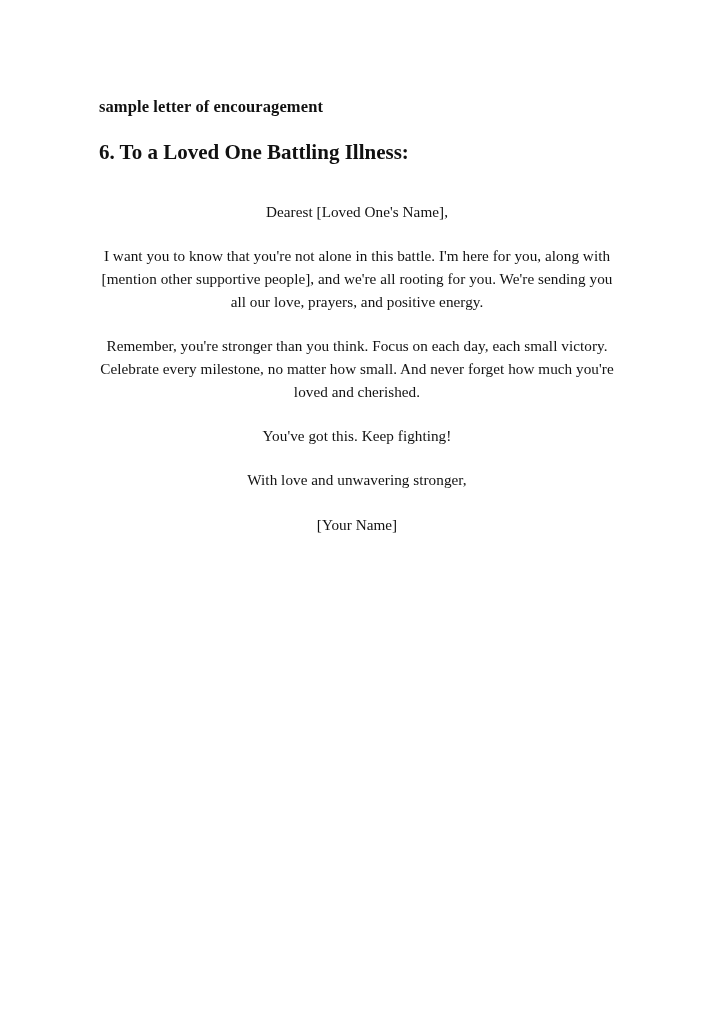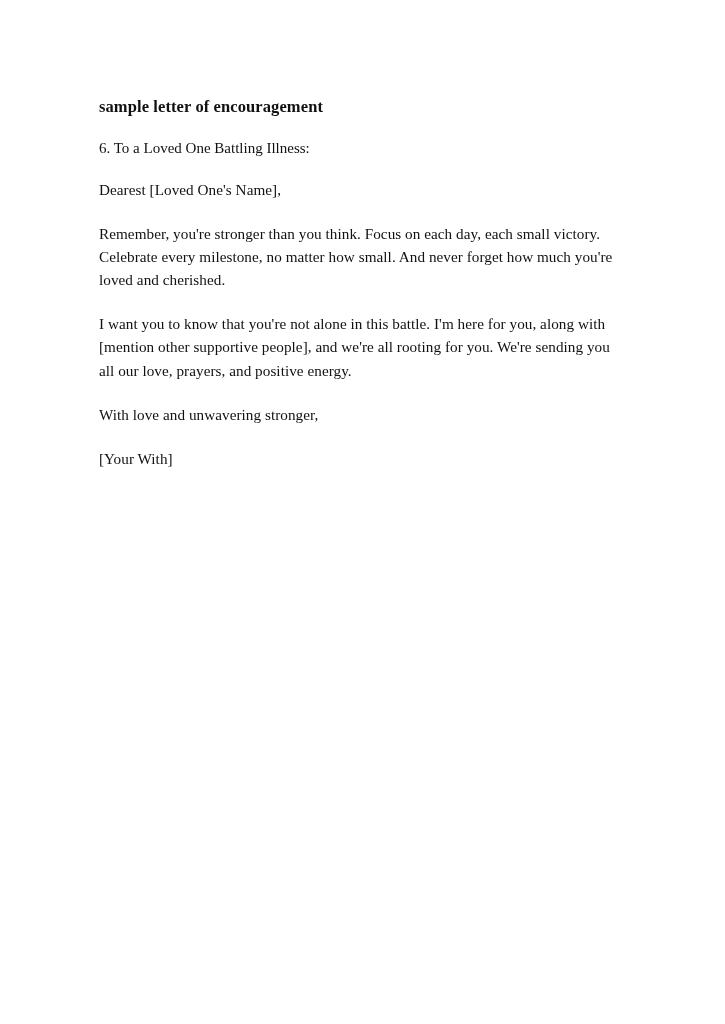--- a/index.html
+++ b/index.html
@@ -24,44 +24,45 @@
     border-radius: 28px;
   }
   .doc-title {
     font-size: 16.5px;
     font-weight: bold;
     line-height: 1.3;
     margin: 0 0 22px 0;
     letter-spacing: 0.1px;
   }
   .section-heading {
-    font-size: 15px;
-    font-weight: normal;
+    font-size: 21px;
+    font-weight: bold;
     line-height: 1.3;
-    margin: 0 0 19px 0;
+    margin: 0 0 33px 0;
   }
   .para {
     font-size: 15.2px;
     line-height: 1.52;
     margin: 0 0 21px 0;
-    text-align: left;
+    text-align: center;
     letter-spacing: 0.05px;
   }
   .para:last-child {
     margin-bottom: 0;
   }
 </style>
 </head>
 <body>
 
 <div class="page">
 
   <h1 class="doc-title">sample letter of encouragement</h1>
 
   <h2 class="section-heading">6. To a Loved One Battling Illness:</h2>
 
   <p class="para">Dearest [Loved One's Name],</p>
+  <p class="para">I want you to know that you're not alone in this battle. I'm here for you, along with [mention other supportive people], and we're all rooting for you. We're sending you all our love, prayers, and positive energy.</p>
   <p class="para">Remember, you're stronger than you think. Focus on each day, each small victory. Celebrate every milestone, no matter how small. And never forget how much you're loved and cherished.</p>
-  <p class="para">I want you to know that you're not alone in this battle. I'm here for you, along with [mention other supportive people], and we're all rooting for you. We're sending you all our love, prayers, and positive energy.</p>
+  <p class="para">You've got this. Keep fighting!</p>
   <p class="para">With love and unwavering stronger,</p>
-  <p class="para">[Your With]</p>
+  <p class="para">[Your Name]</p>
 
 </div>
 
 </body></html>

